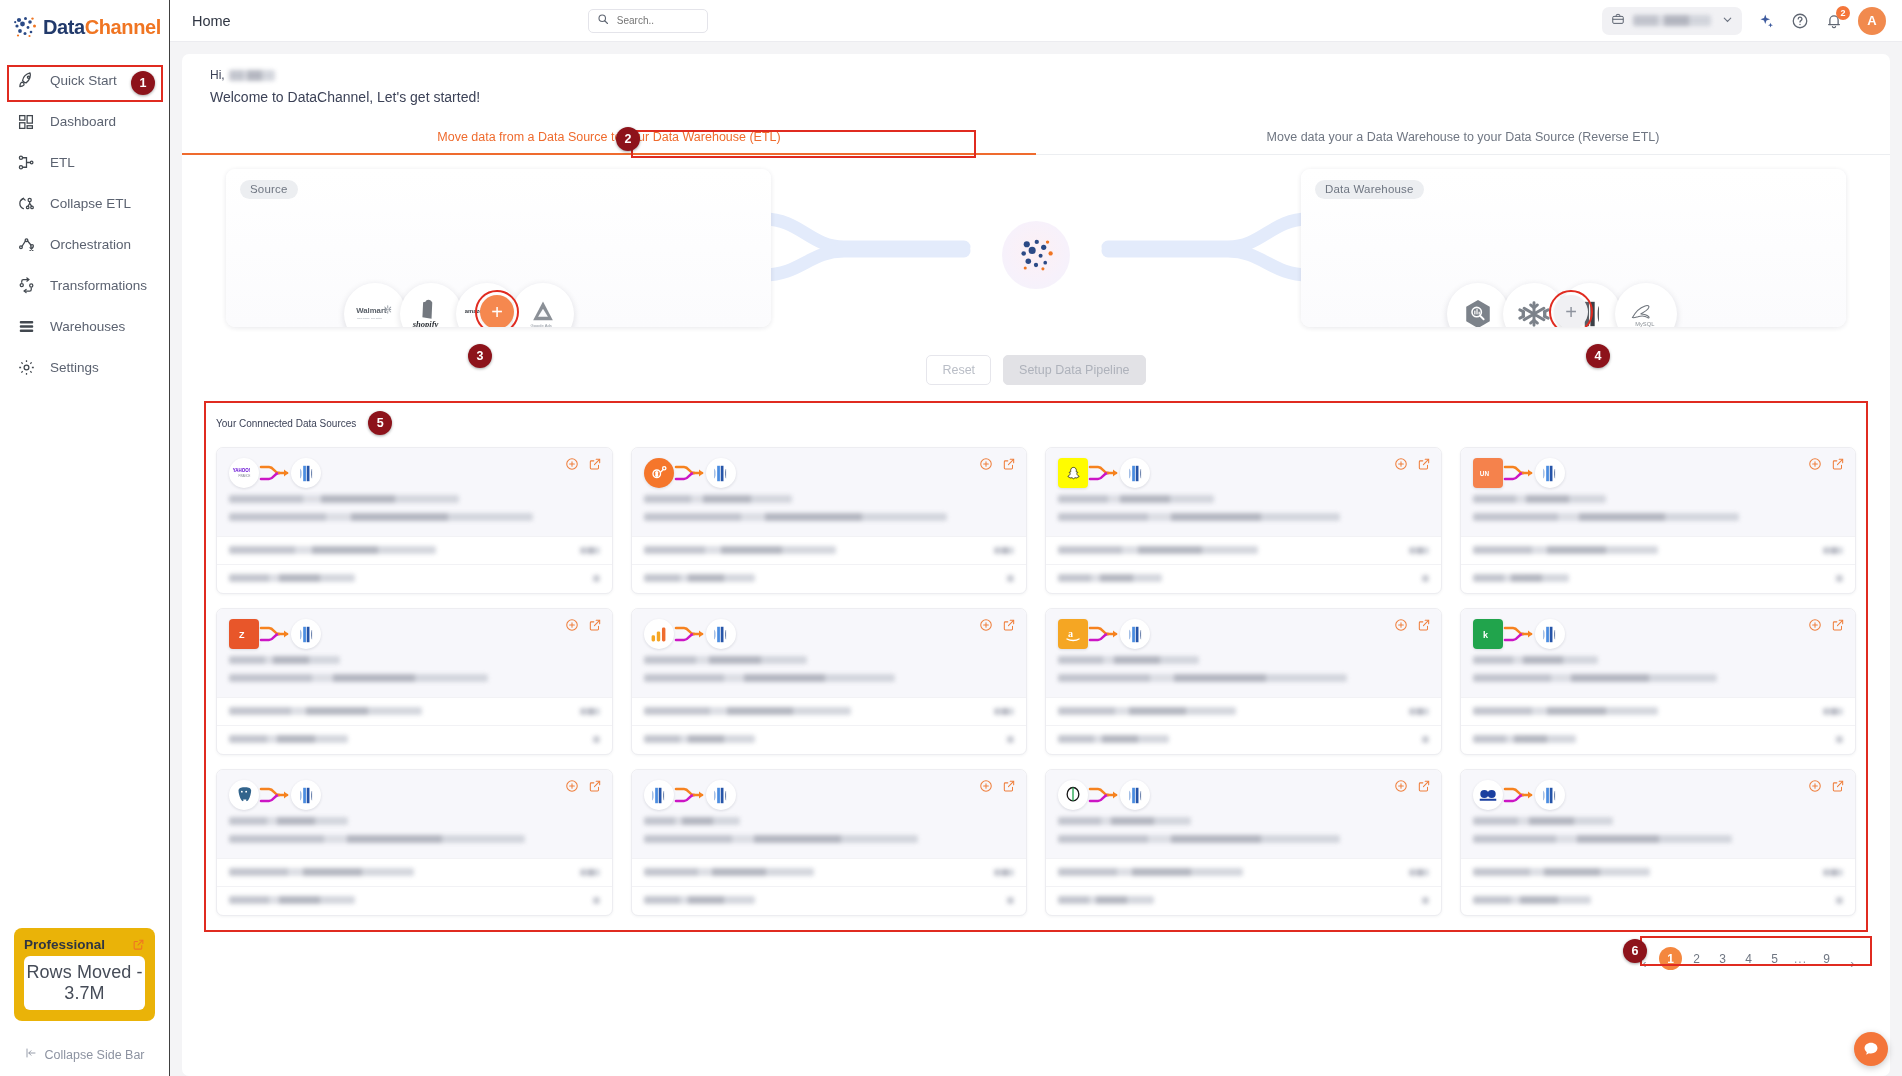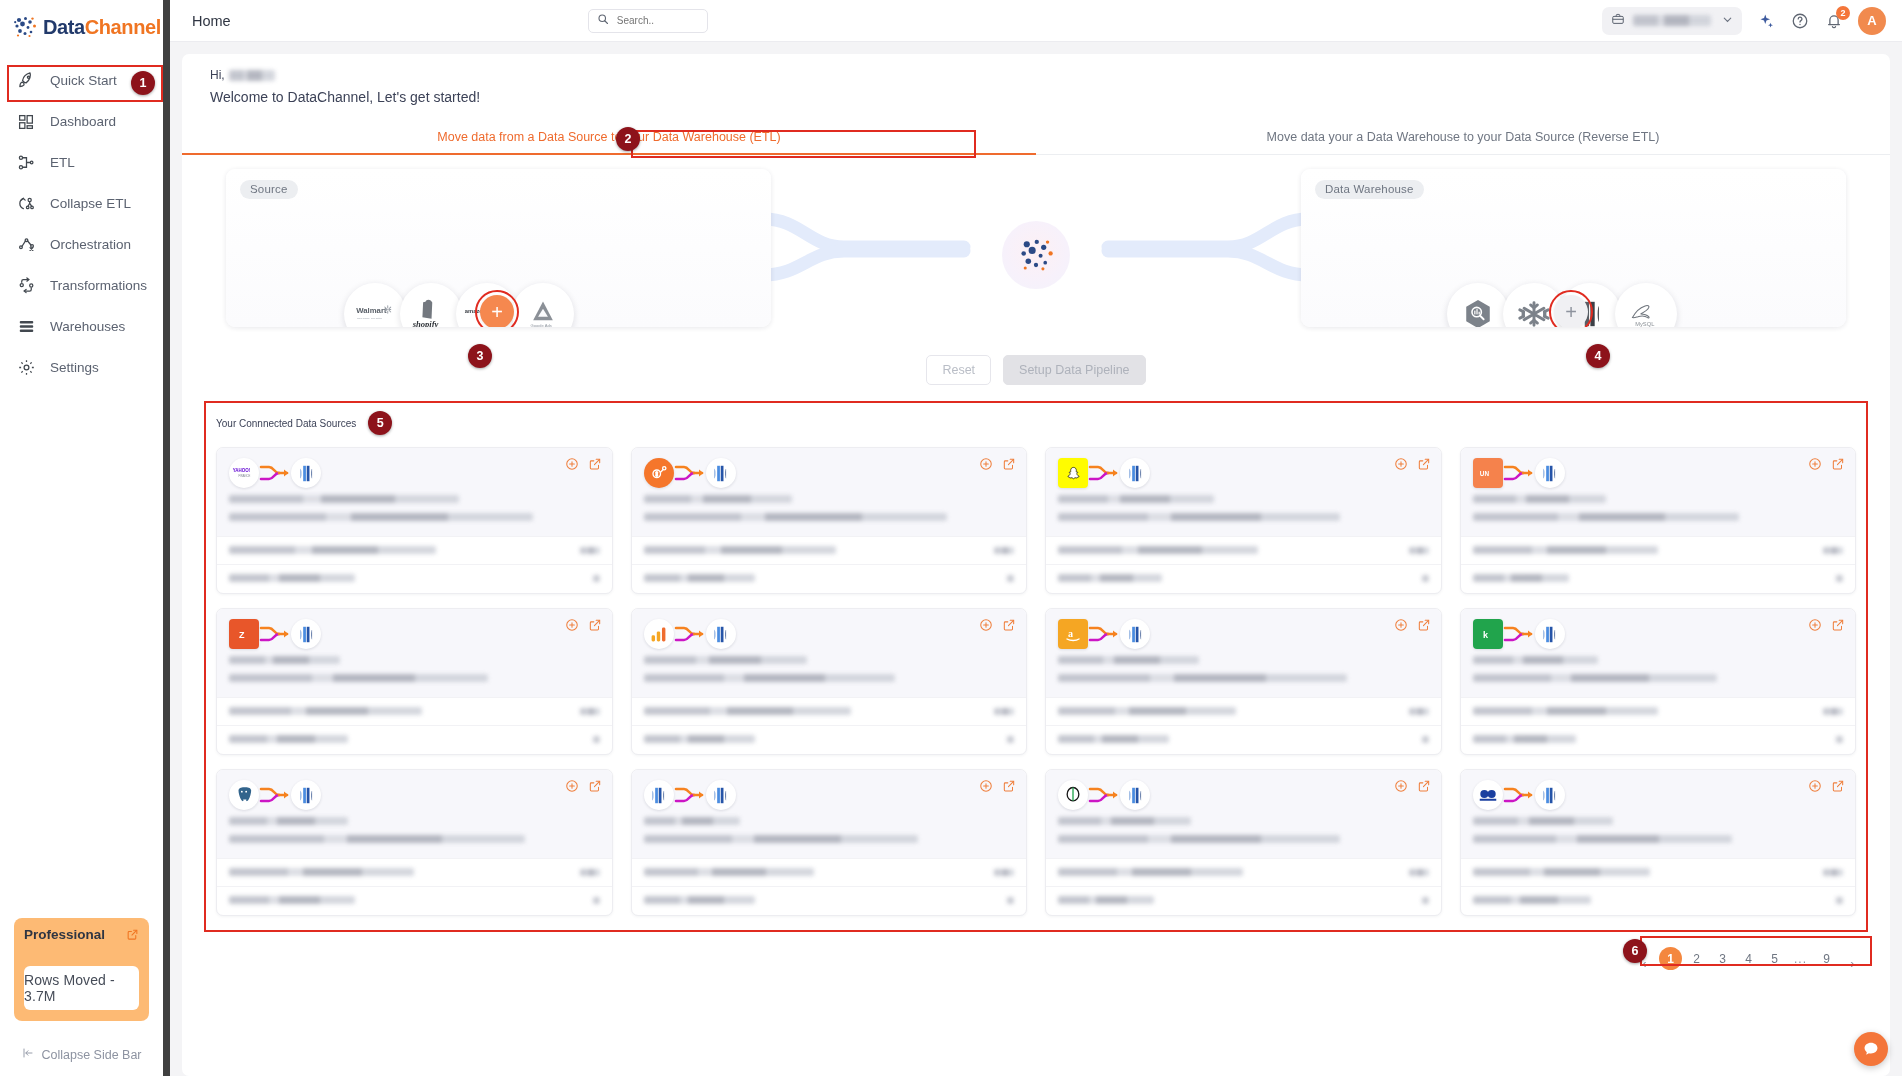--- a/index.html
+++ b/index.html
@@ -12,21 +12,21 @@
     overflow:hidden;
     font-size:13px;
     -webkit-font-smoothing:antialiased;
   }
   .app { display:flex; width:1902px; height:1076px; }
 
   
   .sidebar {
     width:170px; height:100%;
     background:#ffffff;
-    border-right:7px solid #404040;
+    border-right:1px solid #404040;
     display:flex; flex-direction:column;
     position:relative; flex:0 0 170px;
   }
   .logo-wrap { padding:14px 0 10px 12px; display:flex; align-items:center; gap:5px; }
   .logo-mark { width:26px; height:26px; flex:0 0 26px; position:relative; }
   .logo-text { font-size:20px; font-weight:700; letter-spacing:-0.4px; white-space:nowrap;}
   .logo-text .b { color:#223a6b; }
   .logo-text .o { color:#f07522; }
 
   .nav { margin-top:10px; }
@@ -44,27 +44,27 @@
   .ann-badge {
     position:absolute; width:24px; height:24px; border-radius:50%;
     background:#8d131b; color:#fff; font-size:12.5px; font-weight:700;
     display:flex; align-items:center; justify-content:center;
     box-shadow:0 1px 3px rgba(0,0,0,.35);
     pointer-events:none; z-index:40;
     font-family:"Liberation Sans", sans-serif;
   }
 
   .side-bottom { margin-top:auto; padding:0 14px 14px; }
-  .plan-card { background:#fdba74; border-radius:8px; padding:9px 10px 11px; }
+  .plan-card { background:#eab308; border-radius:8px; padding:9px 10px 11px; }
   .plan-row { display:flex; align-items:center; justify-content:space-between; }
   .plan-name { font-size:13.5px; font-weight:700; color:#2f3542; }
   .plan-ext { color:#f07522; width:13px; height:13px; cursor:pointer; }
   .rows-moved {
-    margin-top:24px; background:#fff; border-radius:6px;
-    text-align:left; font-size:14px; color:#464c58;
+    margin-top:4px; background:#fff; border-radius:6px;
+    text-align:center; font-size:18px; color:#464c58;
     padding:6px 0; letter-spacing:.1px;
   }
   .collapse {
     margin-top:26px; display:flex; align-items:center; justify-content:center;
     gap:6px; font-size:12.5px; color:#8d93a1; cursor:pointer;
   }
 
   
   .main { flex:1; height:100%; display:flex; flex-direction:column; min-width:0; background:#f4f4f6;}
   .topbar {

